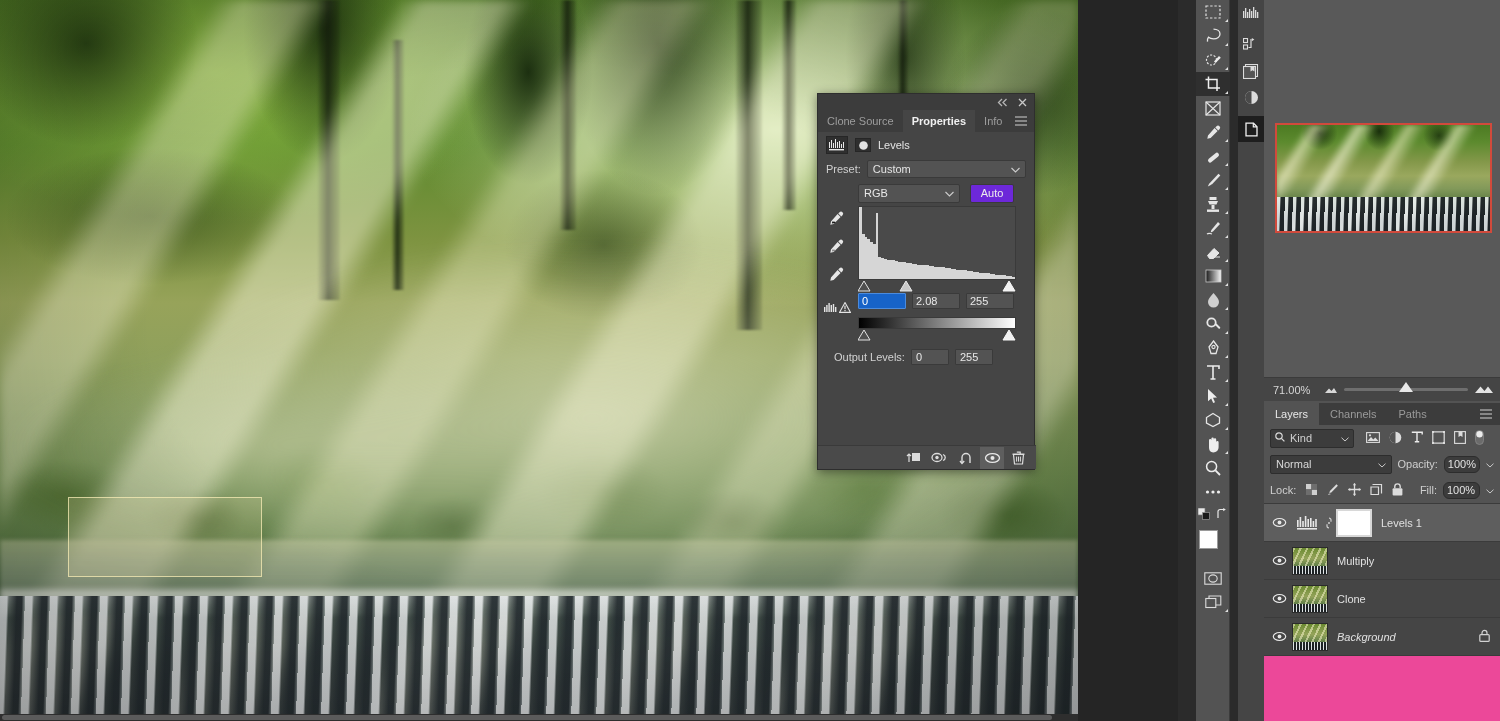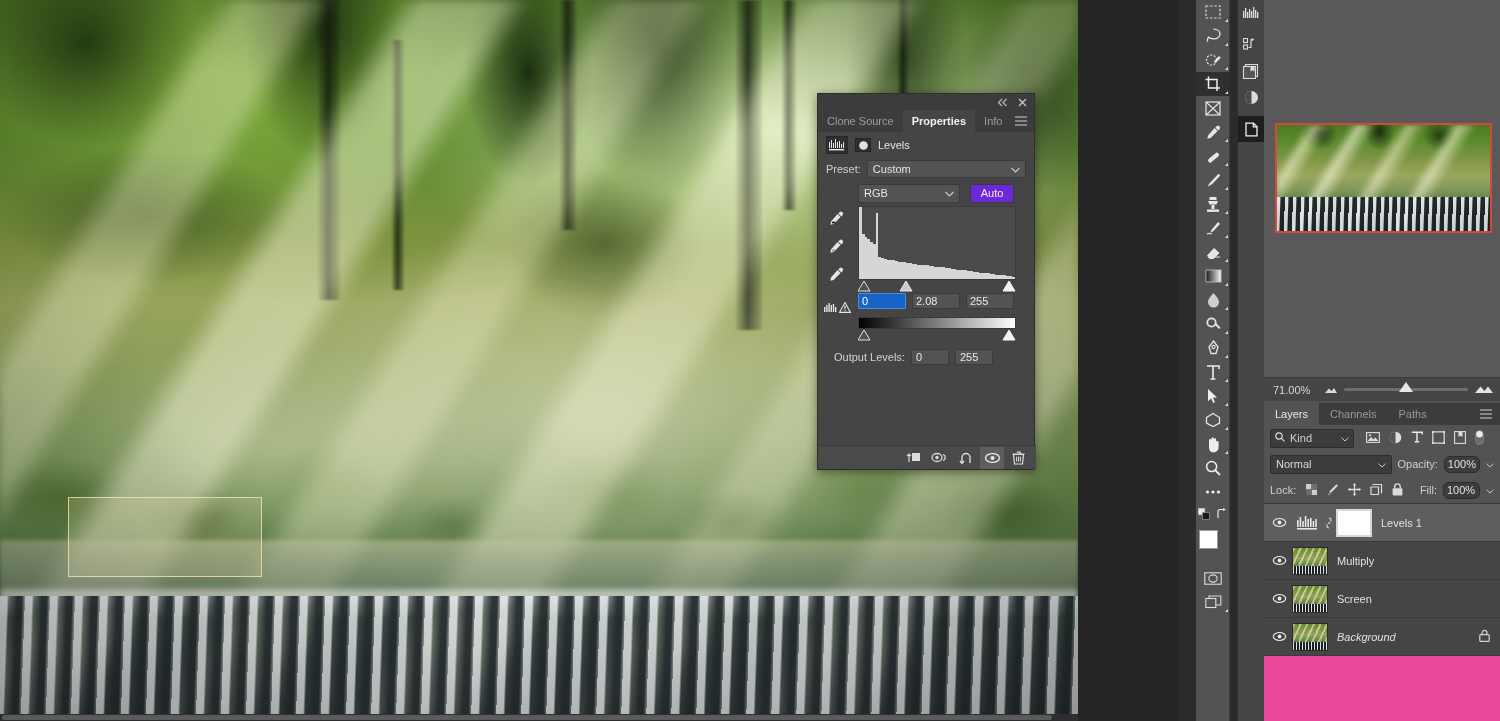--- a/index.html
+++ b/index.html
@@ -1143,21 +1143,21 @@
           <div class="layer">
             <span class="eye">
               <svg width="15" height="11" viewBox="0 0 15 11">
                   <ellipse cx="7.5" cy="5.5" rx="6.2" ry="4" fill="none" stroke="#e8e8e8" stroke-width="1.2"></ellipse>
                   <circle cx="7.5" cy="5.5" r="1.9" fill="#e8e8e8"></circle>
                 </svg>
             </span>
             <span class="thumb-img">
                 <span class="falls"></span>
               </span>
-            <span class="layer-name">Screen</span>
+            <span class="layer-name">Clone</span>
           </div>
 
           <div class="layer">
             <span class="eye">
               <svg width="15" height="11" viewBox="0 0 15 11">
                   <ellipse cx="7.5" cy="5.5" rx="6.2" ry="4" fill="none" stroke="#e8e8e8" stroke-width="1.2"></ellipse>
                   <circle cx="7.5" cy="5.5" r="1.9" fill="#e8e8e8"></circle>
                 </svg>
             </span>
             <span class="thumb-img">

